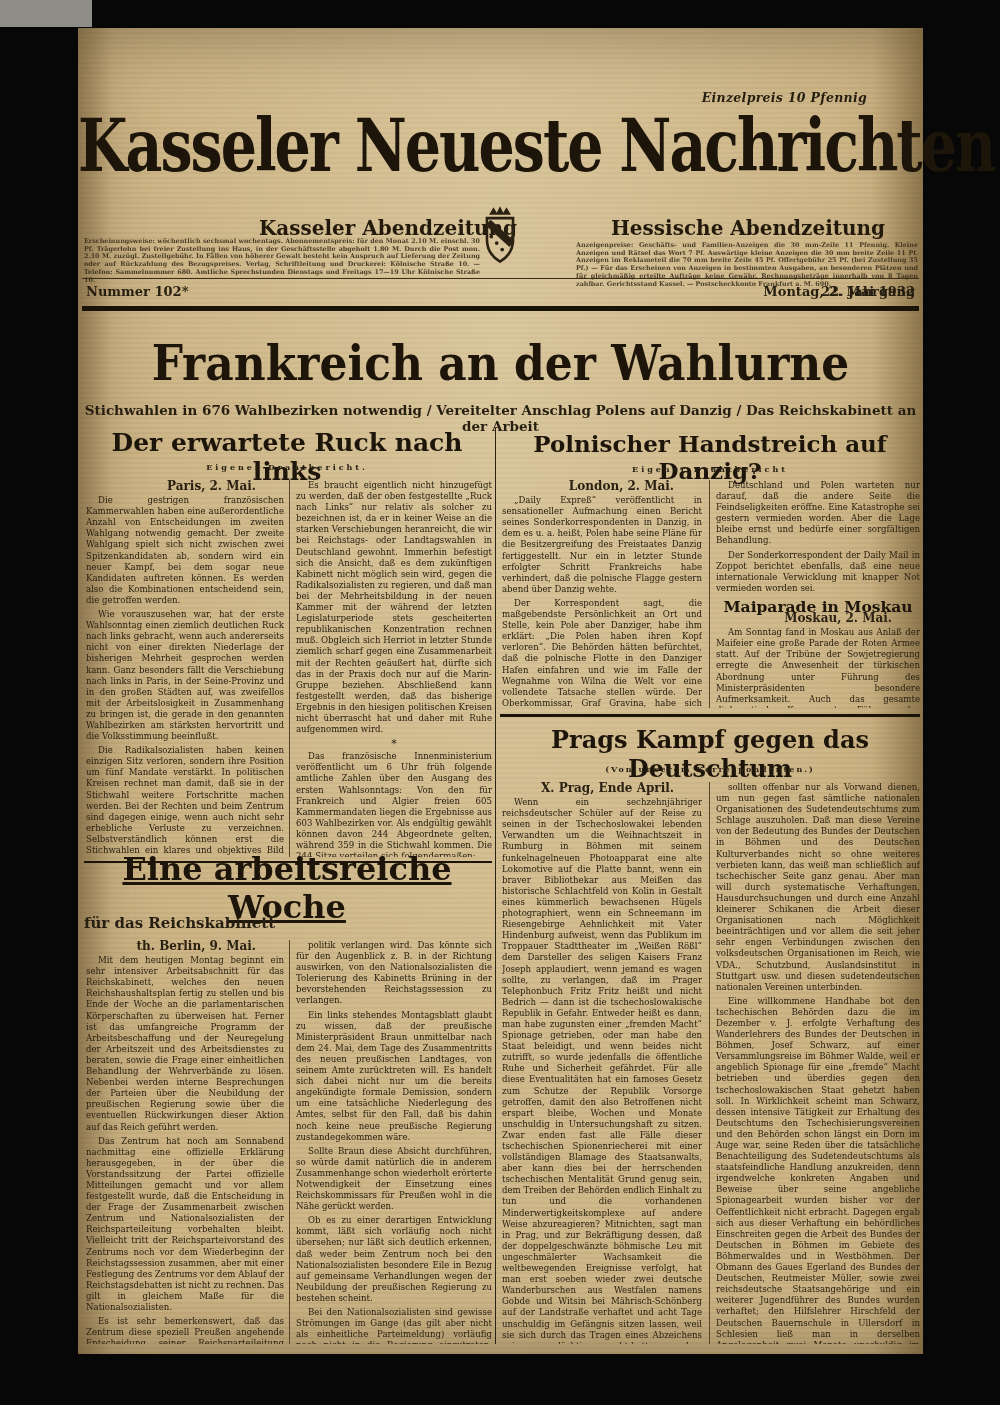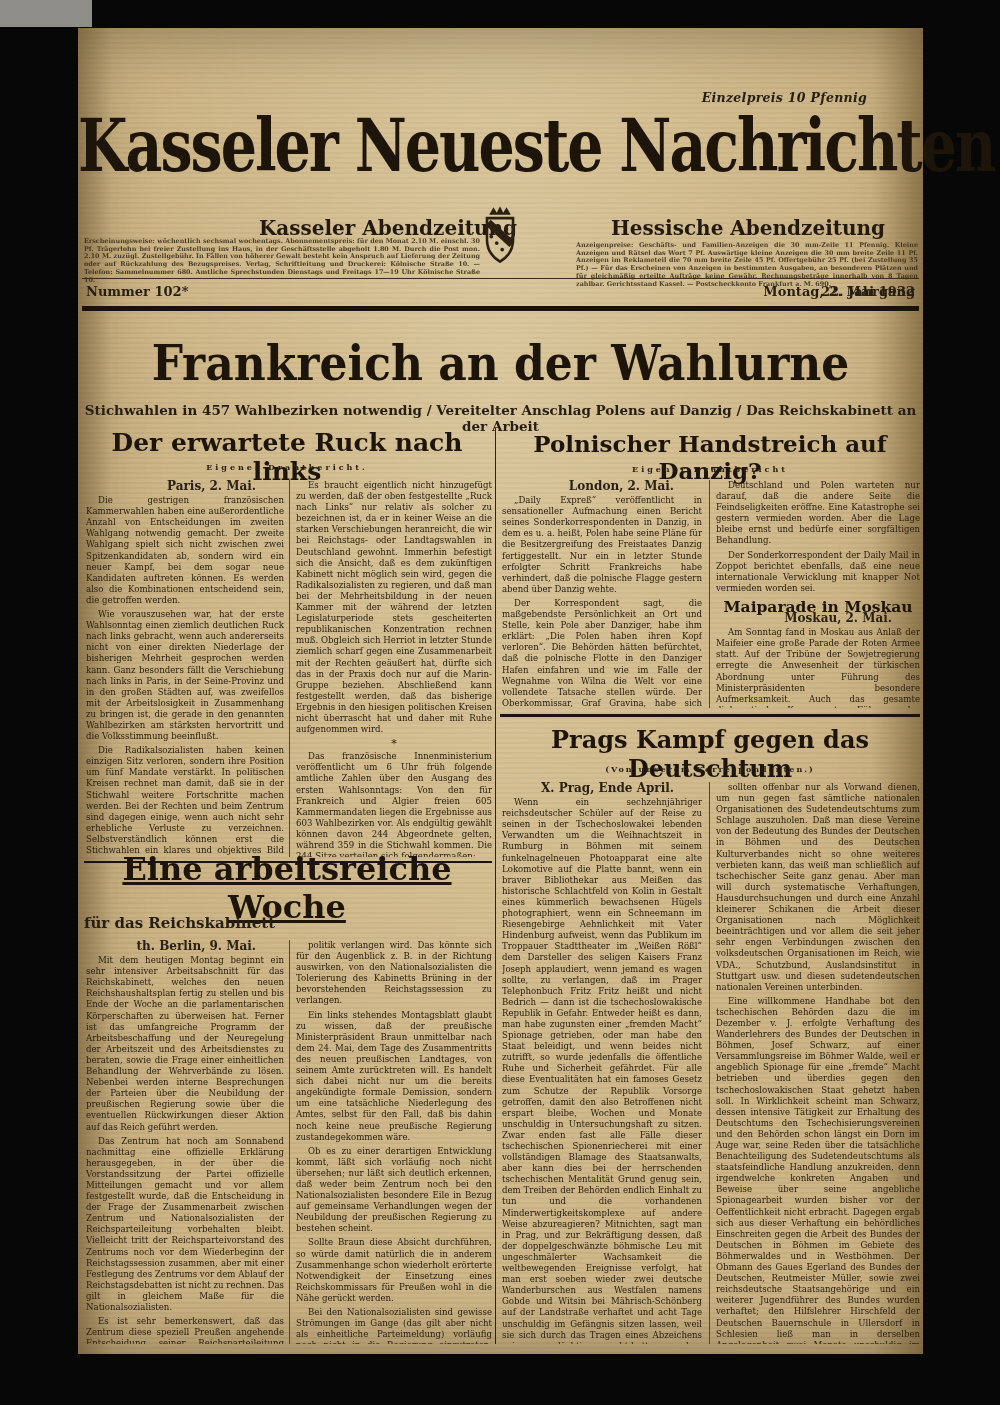--- a/index.html
+++ b/index.html
@@ -93,21 +93,21 @@
 
   <div class="dateline-row">
     <span class="issue">Nummer 102*</span>
     <span class="date">Montag, 2. Mai 1932</span>
     <span class="volume">22. Jahrgang</span>
   </div>
 
   <div class="rule-heavy"></div>
 
   <h2 class="lead-head">Frankreich an der Wahlurne</h2>
-  <div class="lead-deck">Stichwahlen in 457 Wahlbezirken notwendig / Vereitelter Anschlag Polens auf Danzig / Das Reichskabinett an der Arbeit</div>
+  <div class="lead-deck">Stichwahlen in 676 Wahlbezirken notwendig / Vereitelter Anschlag Polens auf Danzig / Das Reichskabinett an der Arbeit</div>
 
   <div class="vrule-strong" style="left:417px;top:400px;height:916px;"></div>
 
   <h3 class="sec-head" style="left:6px;width:406px;top:400px;font-size:25px;">Der erwartete Ruck nach links</h3>
   <div class="byline" style="left:6px;width:406px;top:434px;">Eigener Drahtbericht.</div>
 
   <div class="col" style="left:8px;top:452px;width:198px;height:377px;">
     <p class="dl">Paris, 2. Mai.</p>
     <div>
         <p class="body-p">Die gestrigen französischen Kammerwahlen haben eine außerordentliche Anzahl von Entscheidungen im zweiten Wahlgang notwendig gemacht. Der zweite Wahlgang spielt sich nicht zwischen zwei Spitzenkandidaten ab, sondern wird ein neuer Kampf, bei dem sogar neue Kandidaten auftreten können. Es werden also die Kombinationen entscheidend sein, die getroffen werden.</p>
@@ -134,22 +134,22 @@
         <p class="body-p">Mit dem heutigen Montag beginnt ein sehr intensiver Arbeitsabschnitt für das Reichskabinett, welches den neuen Reichshaushaltsplan fertig zu stellen und bis Ende der Woche an die parlamentarischen Körperschaften zu überweisen hat. Ferner ist das umfangreiche Programm der Arbeitsbeschaffung und der Neuregelung der Arbeitszeit und des Arbeitsdienstes zu beraten, sowie die Frage einer einheitlichen Behandlung der Wehrverbände zu lösen. Nebenbei werden interne Besprechungen der Parteien über die Neubildung der preußischen Regierung sowie über die eventuellen Rückwirkungen dieser Aktion auf das Reich geführt werden.</p>
         <p class="body-p">Das Zentrum hat noch am Sonnabend nachmittag eine offizielle Erklärung herausgegeben, in der über die Vorstandssitzung der Partei offizielle Mitteilungen gemacht und vor allem festgestellt wurde, daß die Entscheidung in der Frage der Zusammenarbeit zwischen Zentrum und Nationalsozialisten der Reichsparteileitung vorbehalten bleibt. Vielleicht tritt der Reichsparteivorstand des Zentrums noch vor dem Wiederbeginn der Reichstagssession zusammen, aber mit einer Festlegung des Zentrums vor dem Ablauf der Reichstagsdebatten ist nicht zu rechnen. Das gilt in gleichem Maße für die Nationalsozialisten.</p>
         <p class="body-p">Es ist sehr bemerkenswert, daß das Zentrum diese speziell Preußen angehende Entscheidung seiner Reichsparteileitung vorbehalten hat, woraus deutlich hervorgeht, daß die Zentrumspartei in dieser Frage ein weit über Preußen hinausgehendes Problem erblickt.</p>
       </div>
   </div>
   <div class="vrule" style="left:211px;top:912px;height:404px;"></div>
   <div class="col" style="left:218px;top:912px;width:196px;height:404px;">
     <div>
         <p class="body-p">politik verlangen wird. Das könnte sich für den Augenblick z. B. in der Richtung auswirken, von den Nationalsozialisten die Tolerierung des Kabinetts Brüning in der bevorstehenden Reichstagssession zu verlangen.</p>
         <p class="body-p">Ein links stehendes Montagsblatt glaubt zu wissen, daß der preußische Ministerpräsident Braun unmittelbar nach dem 24. Mai, dem Tage des Zusammentritts des neuen preußischen Landtages, von seinem Amte zurücktreten will. Es handelt sich dabei nicht nur um die bereits angekündigte formale Demission, sondern um eine tatsächliche Niederlegung des Amtes, selbst für den Fall, daß bis dahin noch keine neue preußische Regierung zustandegekommen wäre.</p>
+        <p class="body-p">Sollte Braun diese Absicht durchführen, so würde damit natürlich die in anderem Zusammenhange schon wiederholt erörterte Notwendigkeit der Einsetzung eines Reichskommissars für Preußen wohl in die Nähe gerückt werden.</p>
         <p class="body-p">Ob es zu einer derartigen Entwicklung kommt, läßt sich vorläufig noch nicht übersehen; nur läßt sich deutlich erkennen, daß weder beim Zentrum noch bei den Nationalsozialisten besondere Eile in Bezug auf gemeinsame Verhandlungen wegen der Neubildung der preußischen Regierung zu bestehen scheint.</p>
-        <p class="body-p">Sollte Braun diese Absicht durchführen, so würde damit natürlich die in anderem Zusammenhange schon wiederholt erörterte Notwendigkeit der Einsetzung eines Reichskommissars für Preußen wohl in die Nähe gerückt werden.</p>
         <p class="body-p">Bei den Nationalsozialisten sind gewisse Strömungen im Gange (das gilt aber nicht als einheitliche Parteimeldung) vorläufig noch nicht in die Regierung einzutreten, sondern im Herbst eine neue Landtagswahl herbeizuführen, mit der dann der Versuch gemacht werden soll, die absolute Mehrheit für die Vereinigte Rechte zu erreichen.</p>
       </div>
   </div>
 
   <h3 class="sec-head" style="left:422px;width:420px;top:402px;font-size:23px;">Polnischer Handstreich auf Danzig?</h3>
   <div class="byline" style="left:422px;width:420px;top:436px;">Eigener Drahtbericht</div>
 
   <div class="col" style="left:424px;top:452px;width:200px;height:228px;">
     <p class="dl">London, 2. Mai.</p>
     <div>

